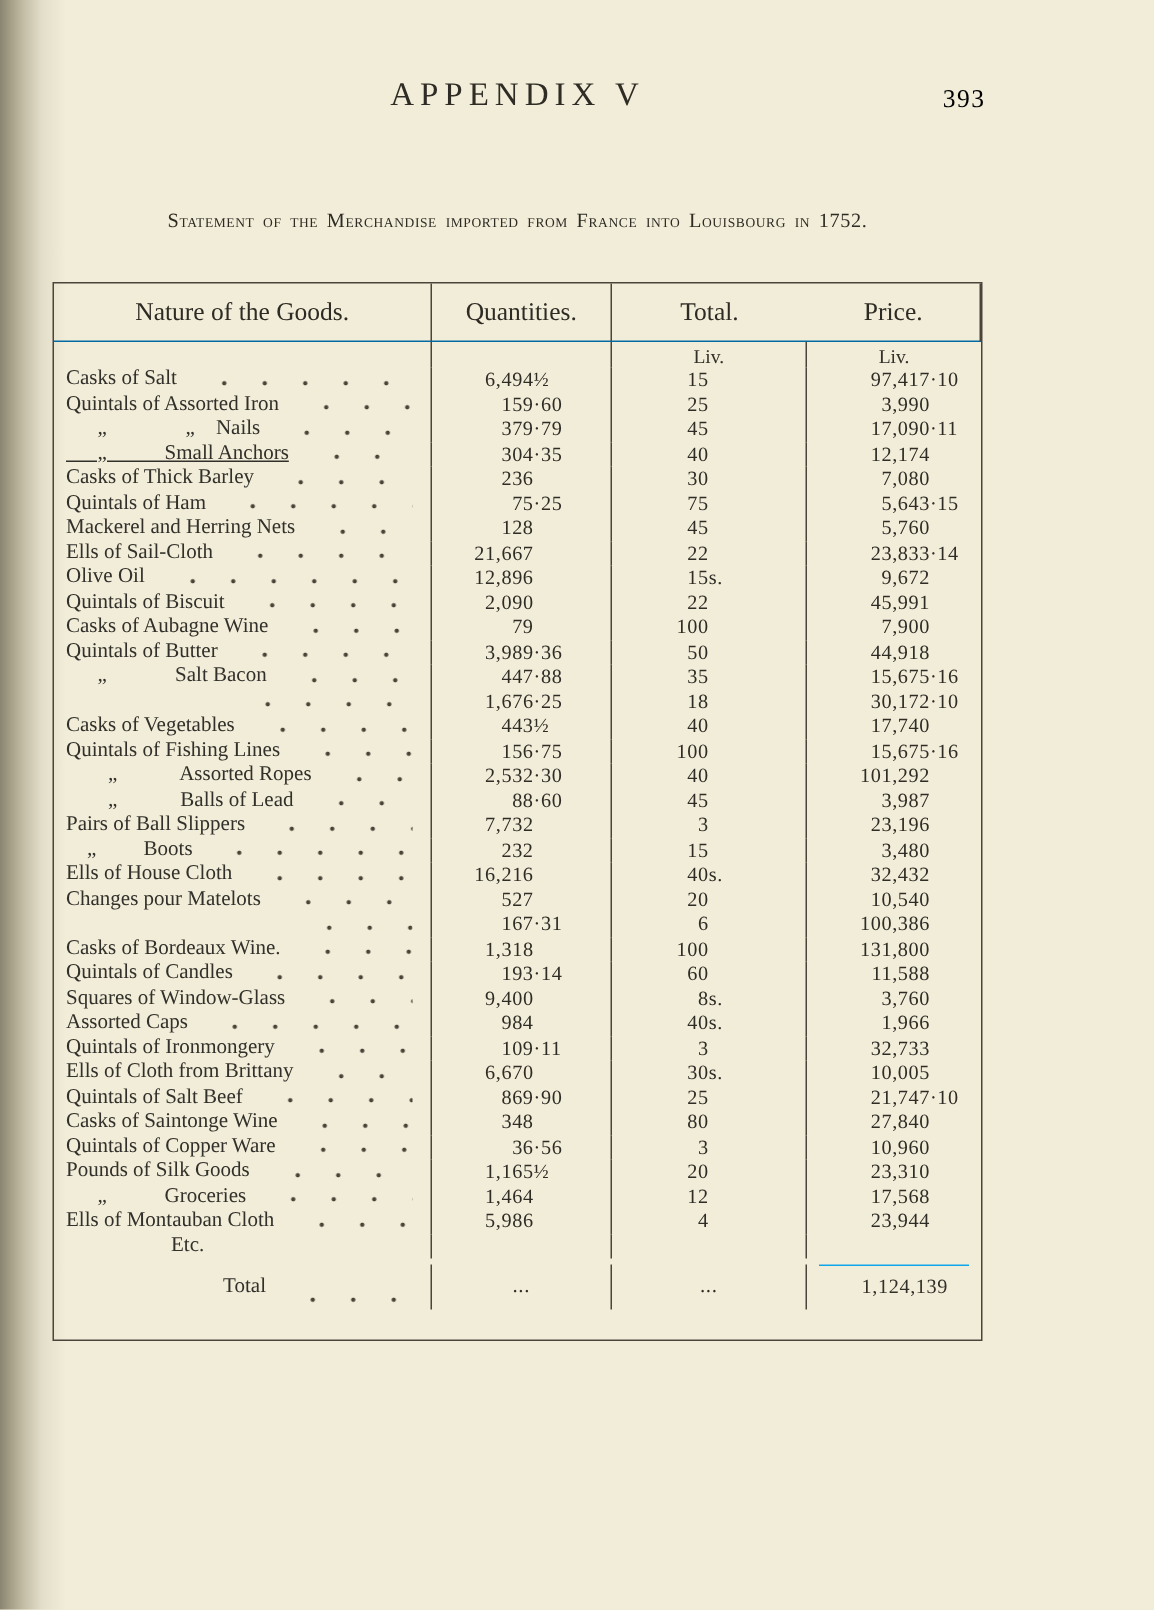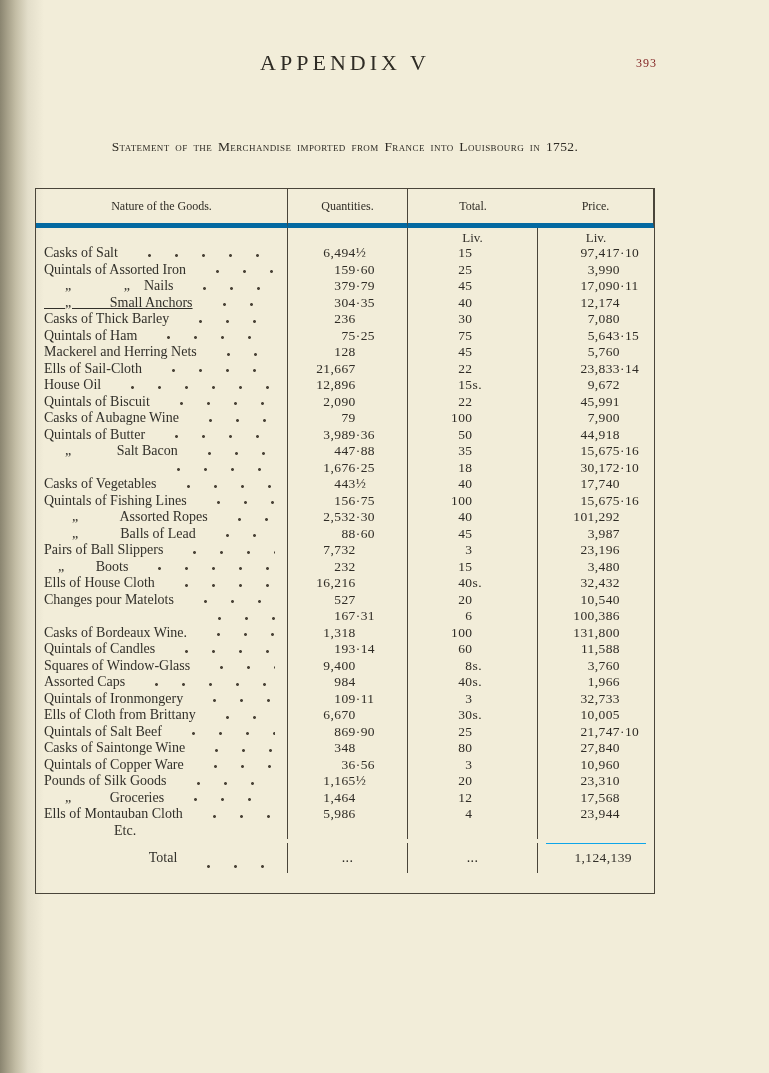--- a/index.html
+++ b/index.html
@@ -17,37 +17,37 @@
     background:linear-gradient(90deg,#8a8570 0px,#a59f88 7px,#c4beA6 16px,#e3decа 28px,#f2edd9 44px);
     background:linear-gradient(90deg,#8a8570 0px,#a59f88 7px,#c4bea6 16px,#e3deca 28px,#f2edd9 44px);
     pointer-events:none;
   }
   .page-head{position:absolute;top:50px;left:0;width:690px;text-align:center;}
   .appendix-title{
     font-size:22px;letter-spacing:4px;font-weight:400;color:#2f2c25;
     display:inline-block;
   }
   .page-number{
-    position:absolute;top:56px;right:112px;font-size:12px;letter-spacing:1px;color:#7f1d1d;
+    position:absolute;top:56px;right:112px;font-size:17px;letter-spacing:1px;color:#000000;
   }
   .caption{
     position:absolute;top:139px;left:35px;width:620px;text-align:center;
     font-variant-caps:small-caps;font-size:13.5px;letter-spacing:0.4px;word-spacing:2px;color:#2e2b24;
   }
   .tbl{
     position:absolute;top:188px;left:35px;width:618px;
     border:1px solid #4a453a;
     background:transparent;
   }
   .trow{display:grid;grid-template-columns:252px 120px 130px 116px;}
   .trow > div{box-sizing:border-box;}
   .cline{border-right:1px solid #4a453a;}
   .thead .cell{
     height:39px;display:flex;align-items:center;justify-content:center;
-    font-size:12px;color:#2e2b24;border-bottom:5px solid #0369a1;
+    font-size:17px;color:#2e2b24;border-bottom:1px solid #0369a1;
   }
   .livrow .cell{height:17px;font-size:13px;display:flex;align-items:center;justify-content:center;padding-top:2px;}
   .body-rows{font-size:14px;}
   .drow{height:16.5px;line-height:16.5px;}
   .goods{
     display:flex;align-items:baseline;
     padding-left:8px;padding-right:6px;
     white-space:pre;font-size:14px;color:#32302a;overflow:hidden;
   }
   .leader{
@@ -211,21 +211,21 @@
         <div class="numcell prcell cline">
           <div class="int">22</div>
           <div class="frac"></div>
         </div>
         <div class="numcell tocell">
           <div class="int">23,833</div>
           <div class="frac">·14</div>
         </div>
       </div>
       <div class="trow drow">
-        <div class="goods cline"><div class="" style="display: inline;">House Oil</div><div class="leader"></div></div>
+        <div class="goods cline"><div class="" style="display: inline;">Olive Oil</div><div class="leader"></div></div>
         <div class="numcell qtycell cline">
           <div class="int">12,896</div>
           <div class="frac"></div>
         </div>
         <div class="numcell prcell cline">
           <div class="int">15</div>
           <div class="frac">s.</div>
         </div>
         <div class="numcell tocell">
           <div class="int">9,672</div>

